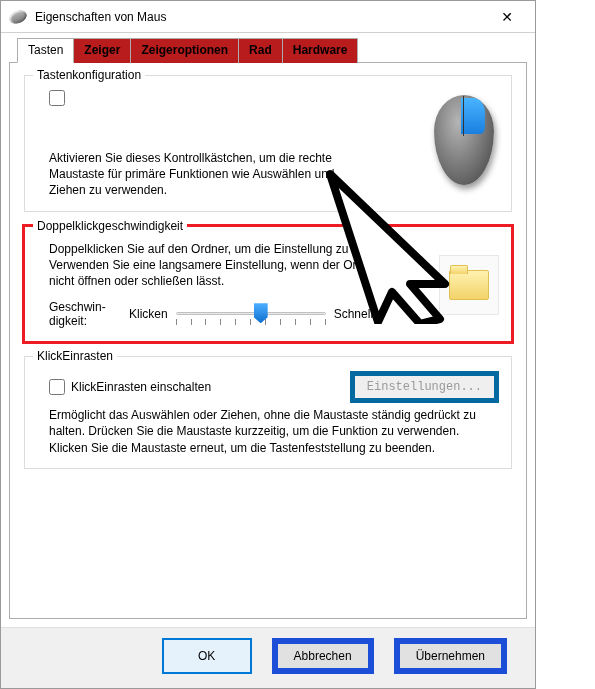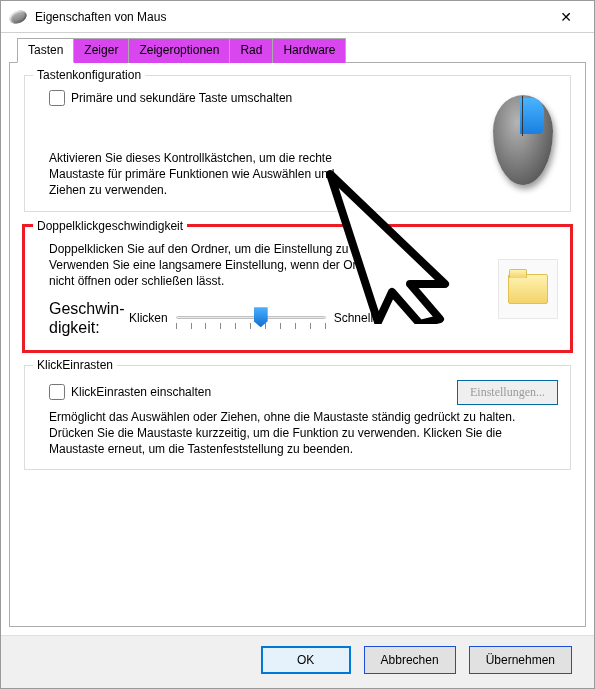--- a/index.html
+++ b/index.html
@@ -8,21 +8,21 @@
     font-family: "Segoe UI", Tahoma, sans-serif;
     font-size: 12px;
     background: #fff;
     color: #000;
     width: 595px;
     height: 689px;
     overflow: hidden;
     position: relative;
   }
   .window {
-    width: 595px;
+    width: 536px;
     height: 689px;
     border: 1px solid #9a9a9a;
     background: #fff;
     display: flex;
     flex-direction: column;
   }
   .titlebar {
     height: 32px;
     display: flex;
     align-items: center;
@@ -65,21 +65,22 @@
     position: relative;
     top: 1px;
     cursor: default;
   }
   .tab.active {
     background: #fff;
     border-bottom: 1px solid #fff;
     z-index: 3;
   }
   .tab:not(.active) {
-    background: #d946ef;
+    background: #b91c1c;
+    font-weight: bold;
   }
   .tabpane {
     margin: 0 8px 8px 8px;
     border: 1px solid #adadad;
     flex: 1;
     padding: 12px 14px 10px 14px;
     position: relative;
     z-index: 1;
   }
   .group {
@@ -140,21 +141,21 @@
   .mouse-split {
     position: absolute; top: 6px; left: 34px;
     width: 1px; height: 40px;
     background: #333;
   }
   .speed-row {
     display: flex; align-items: center;
     margin-top: 10px;
     gap: 8px;
   }
-  .speed-label { width: 72px; font-size: 16px; line-height: 1.2; }
+  .speed-label { width: 72px; font-size: 12px; line-height: 1.2; }
   .slider-wrap {
     position: relative;
     width: 150px; height: 30px;
   }
   .slider-track {
     position: absolute; top: 13px; left: 0; right: 0;
     height: 3px;
     background: linear-gradient(#ddd,#f5f5f5);
     border: 1px solid #c0c0c0;
     border-radius: 2px;
@@ -195,39 +196,39 @@
     width: 16px; height: 8px;
     background: linear-gradient(#fff2b0,#f3d36a);
     border: 1px solid #e0c050;
     border-bottom: none;
     border-radius: 2px 2px 0 0;
   }
   .settings-btn {
     margin-left: auto;
     padding: 4px 12px;
     background: #efefef;
-    border: 1px solid #0369a1;
+    border: 5px solid #0369a1;
     color: #9a9a9a;
     font-size: 12px;
-    font-family: Liberation Serif, serif;
+    font-family: Liberation Mono, monospace;
     cursor: default;
   }
   .footer {
     display: flex;
     justify-content: flex-end;
-    gap: 13px;
-    padding: 10px 22px 14px;
+    gap: 20px;
+    padding: 10px 28px 14px;
     border-top: 1px solid #e0e0e0;
     background: #f0f0f0;
   }
   .btn {
     min-width: 90px;
     padding: 5px 16px;
     background: #e1e1e1;
-    border: 1px solid #1d4ed8;
+    border: 6px solid #1d4ed8;
     font-size: 12px;
     font-family: inherit;
     cursor: default;
   }
   .btn.default {
     border: 2px solid #0078d7;
     background: #e5f1fb;
   }
   .click-area { display:flex; align-items:center; }
   .arrow-overlay {
@@ -258,21 +259,20 @@
   </div>
 
   <div class="tabpane">
 
     <div class="group">
       <div class="group-legend">Tastenkonfiguration</div>
       <div class="row">
         <div style="flex:1">
           <label class="chk">
             <input type="checkbox" style="">
-            <span>Primäre und sekundäre Taste umschalten</span>
           </label>
           <div class="desc">Aktivieren Sie dieses Kontrollkästchen, um die rechte Maustaste für primäre Funktionen wie Auswählen und Ziehen zu verwenden.</div>
         </div>
         <div class="mouse-ill">
           <div class="mouse-body"></div>
           <div class="mouse-btn-l"></div>
           <div class="mouse-split"></div>
         </div>
       </div>
     </div>

